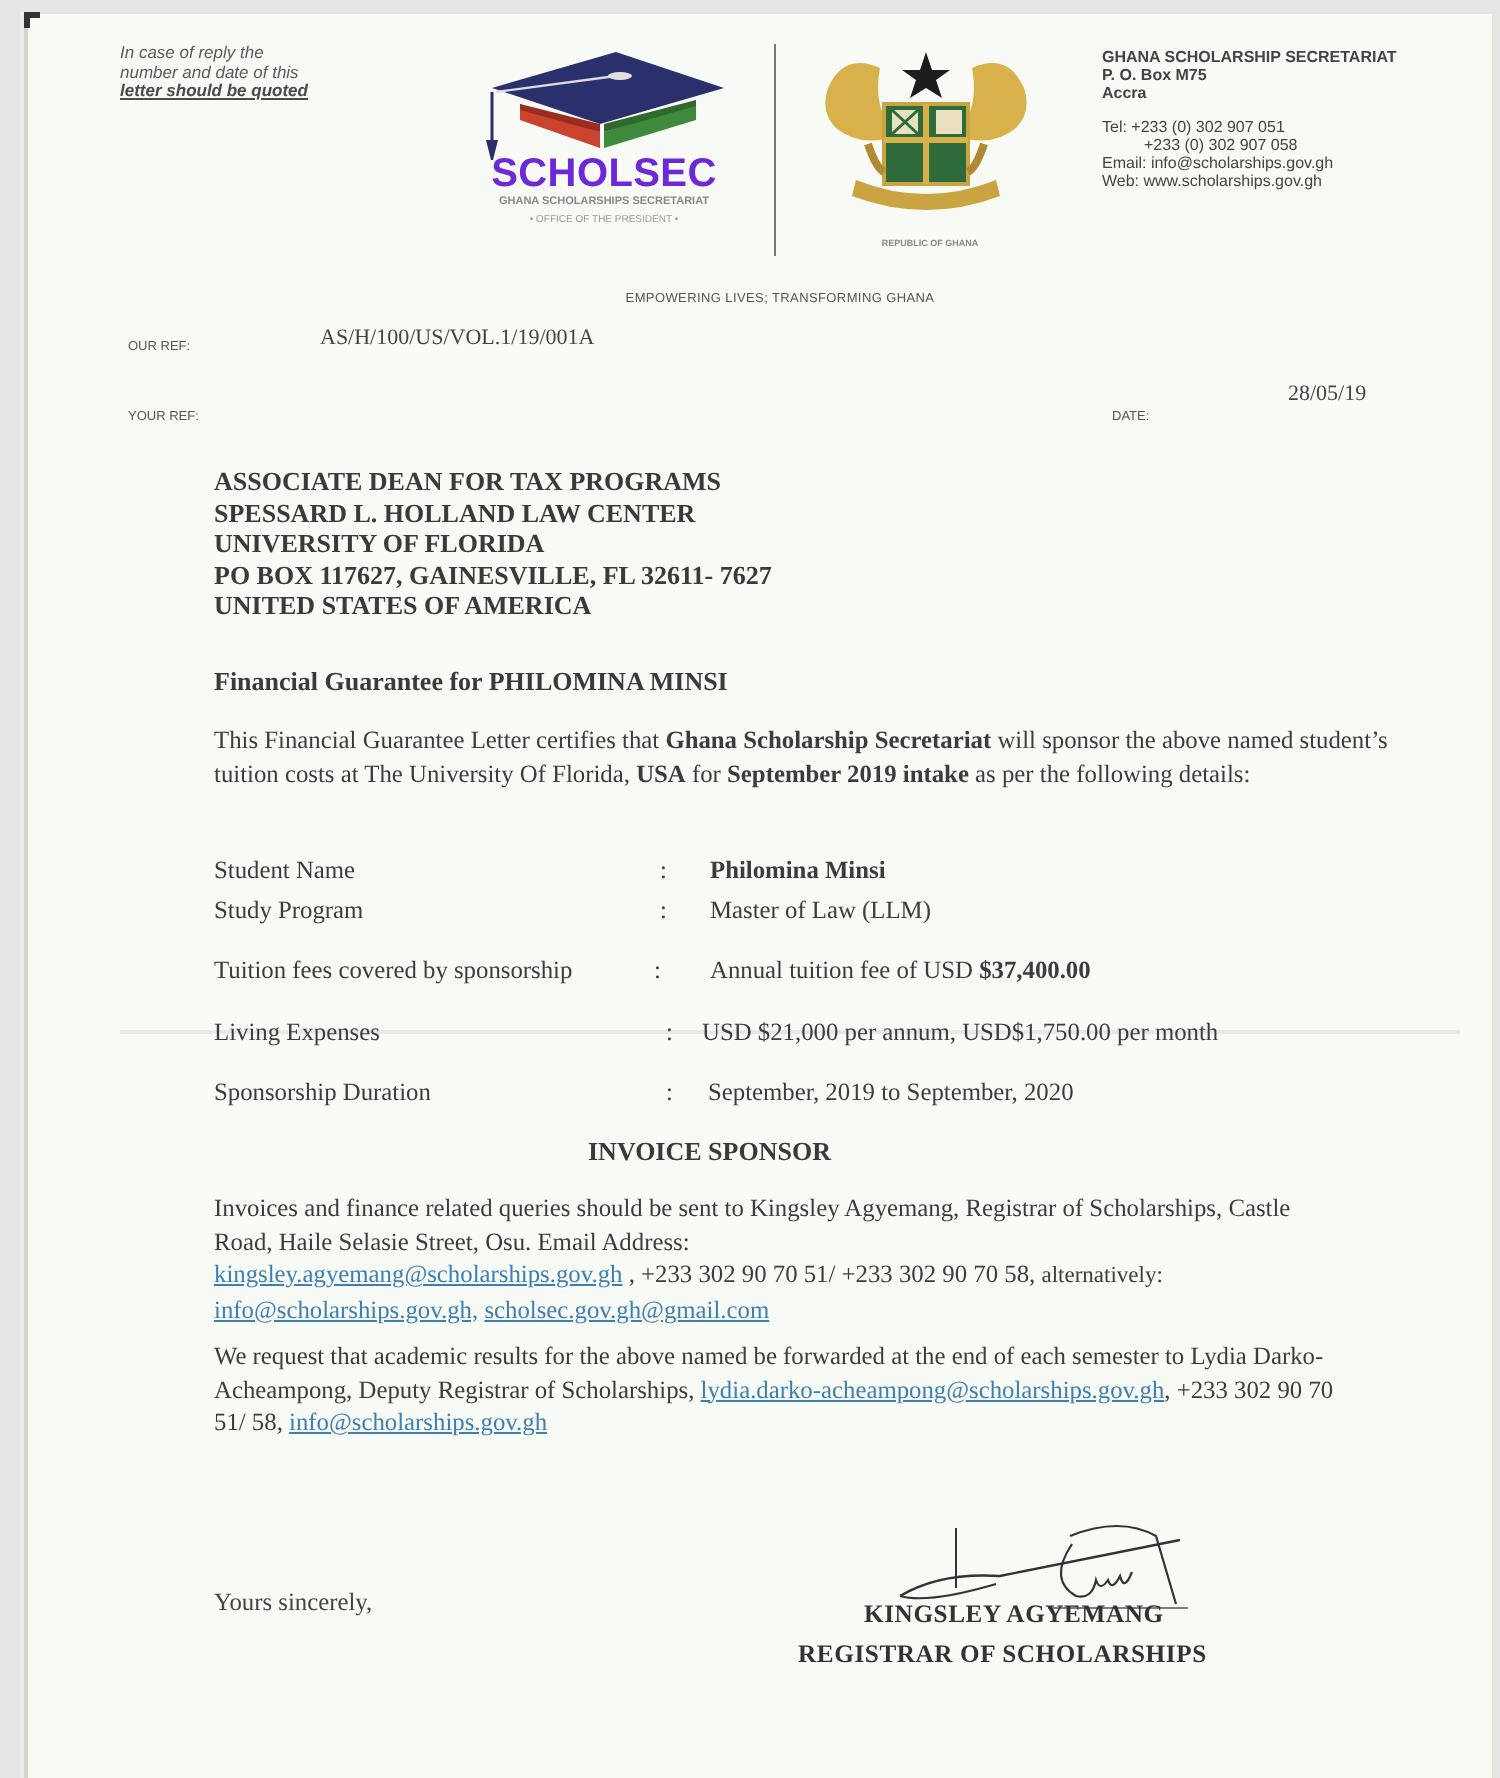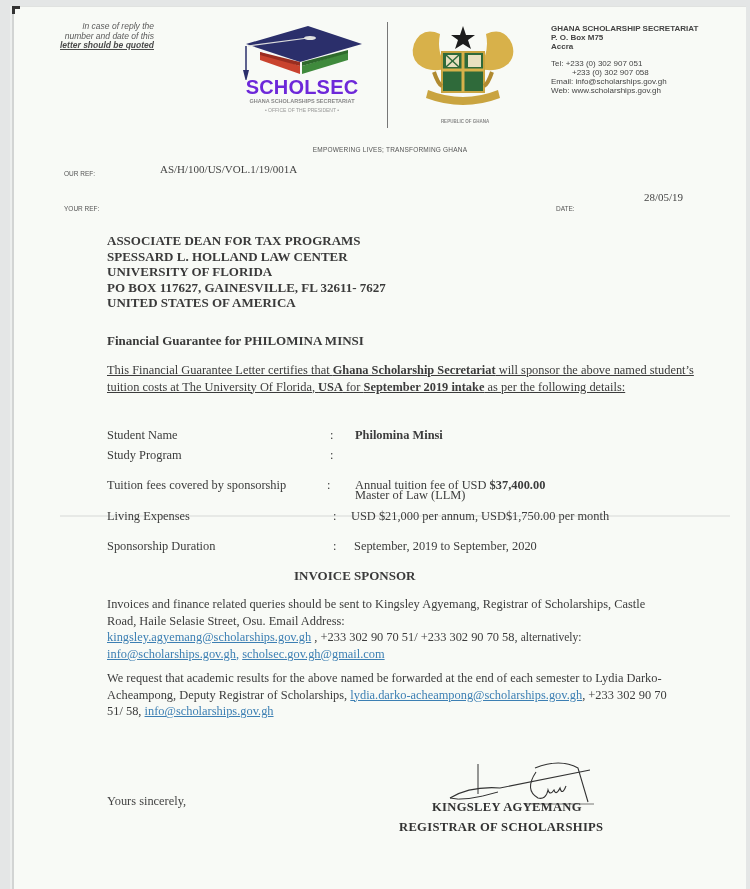--- a/index.html
+++ b/index.html
@@ -7,21 +7,21 @@
     .page {
       position: absolute; left: 12px; top: 6px; width: 734px; height: 883px;
       background: #f8faf6; border-left: 2px solid #d2d4d3; border-top: 1px solid #e0e2e0;
       box-shadow: -2px 0 0 #eceeed;
     }
     .corner { position: absolute; left: 12px; top: 6px; width: 8px; height: 8px; border-left: 3px solid #333; border-top: 3px solid #333; }
     .sans { font-family: "Liberation Sans", sans-serif; }
     .serif { font-family: "Liberation Serif", serif; }
     .abs { position: absolute; }
 
-    .reply-note { left: 60px; top: 22px; font-size: 8.5px; line-height: 9.5px; font-style: italic; color: #5a5a5a; text-align: right; }
+    .reply-note { left: 60px; top: 22px; font-size: 8.5px; line-height: 9.5px; font-style: italic; color: #5a5a5a; }
     .reply-note .u { text-decoration: underline; font-weight: bold; color: #4a4a4a; }
 
     .logo { left: 238px; top: 22px; width: 128px; }
     .logo-text { left: 232px; top: 76px; width: 140px; text-align: center; }
     .logo-title { font-size: 20px; font-weight: bold; color: #6d28d9; letter-spacing: 0.2px; }
     .logo-sub { font-size: 5.5px; color: #888; font-weight: bold; margin-top: -1px; }
     .logo-sub2 { font-size: 5px; color: #999; margin-top: 3px; }
     .divider-v { left: 387px; top: 22px; width: 1px; height: 106px; background: #777; }
     .crest { left: 408px; top: 24px; width: 110px; height: 88px; }
     .crest-label { left: 410px; top: 119px; width: 110px; text-align: center; font-size: 4.5px; color: #888; font-weight: bold; }
@@ -31,21 +31,21 @@
     .addr .b { font-weight: bold; }
     .addr .gap { height: 8px; }
     .addr .indent { padding-left: 21px; }
 
     .ref-label { font-size: 6.5px; color: #555; }
     .ref-val { font-size: 11px; color: #444; }
 
     .body-text { font-size: 12.4px; color: #3c3c3c; line-height: 16.5px; }
     .recip { left: 107px; top: 233px; font-size: 13px; font-weight: bold; line-height: 15.5px; color: #3a3a3a; }
     .subject { left: 107px; top: 333px; font-size: 13px; font-weight: bold; color: #3a3a3a; }
-    .intro { left: 107px; top: 362px; width: 620px; text-decoration: underline; }
+    .intro { left: 107px; top: 362px; width: 620px; }
     .b { font-weight: bold; }
     .row { position: absolute; left: 107px; font-size: 12.4px; color: #3c3c3c; }
     .row .lbl { position: absolute; left: 0; white-space: nowrap; }
     .row .colon { position: absolute; white-space: nowrap; }
     .row .val { position: absolute; white-space: nowrap; }
     .invoice-title { left: 294px; top: 568px; font-size: 13px; font-weight: bold; color: #3a3a3a; }
     .para { left: 107px; width: 640px; }
     a.link { color: #3c7fb3; text-decoration: underline; }
     .small { font-size: 11.5px; margin-top: 12px; }
     .closing { left: 107px; top: 753px; font-size: 12.4px; color: #444; margin-top: 41px; }
@@ -135,21 +135,21 @@
 <div class="abs intro body-text serif"><span>This Financial Guarantee Letter certifies that </span><span class="b">Ghana Scholarship Secretariat</span><span> will sponsor the above named student’s tuition costs at The University Of Florida, </span><span class="b">USA</span><span> for </span><span class="b">September 2019 intake</span><span> as per the following details:</span></div>
 
 <div class="row serif" style="top:428px;">
   <span class="lbl">Student Name</span>
   <span class="colon" style="left:223px;">:</span>
   <span class="val b" style="left:248px;">Philomina Minsi</span>
 </div>
 <div class="row serif" style="top:448px;">
   <span class="lbl">Study Program</span>
   <span class="colon" style="left:223px;">:</span>
-  <span class="val" style="left:248px;margin-top:40px;">Master of Law (LLM)</span>
+  <span class="val" style="left:248px;">Master of Law (LLM)</span>
 </div>
 <div class="row serif" style="top:478px;">
   <span class="lbl">Tuition fees covered by sponsorship</span>
   <span class="colon" style="left:220px;">:</span>
   <span class="val" style="left:248px;"><span>Annual tuition fee of USD </span><span class="b">$37,400.00</span></span>
 </div>
 <div class="row serif" style="top:509px;">
   <span class="lbl">Living Expenses</span>
   <span class="colon" style="left:226px;">:</span>
   <span class="val" style="left:244px;">USD $21,000 per annum, USD$1,750.00 per month</span>

